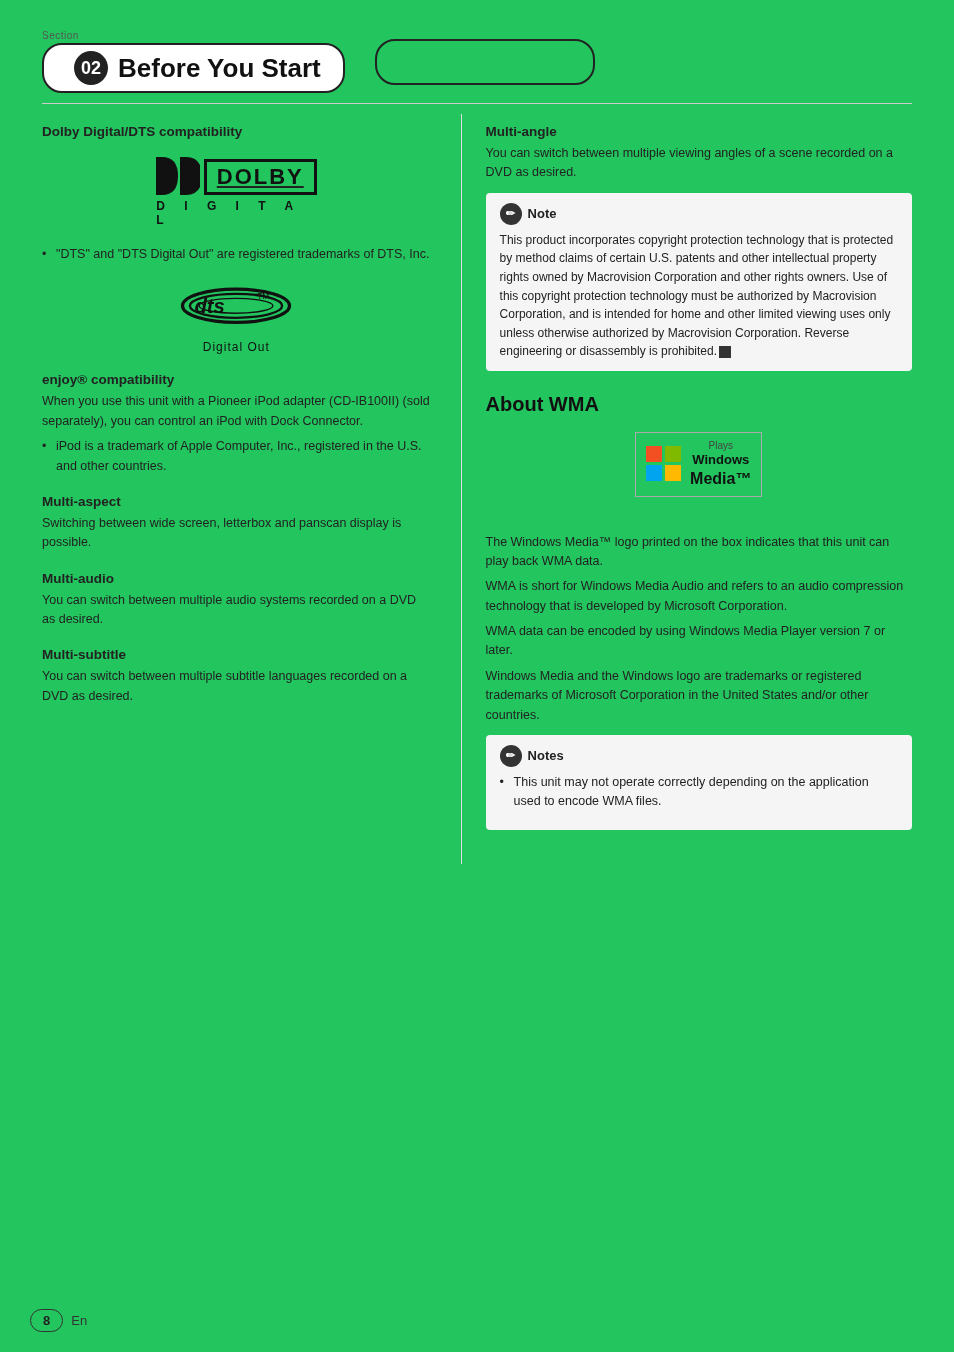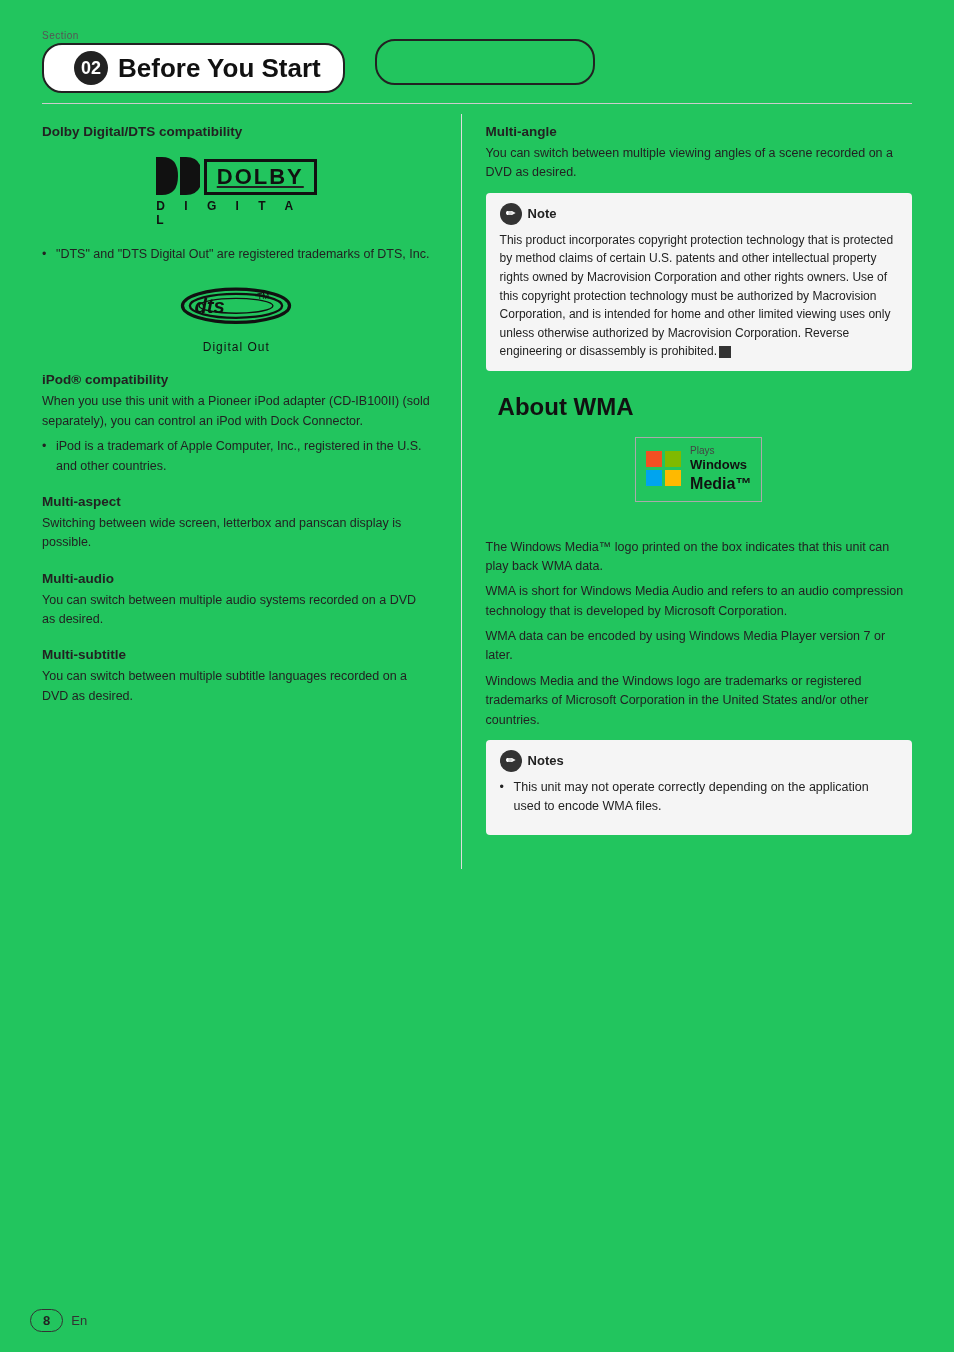--- a/index.html
+++ b/index.html
@@ -225,24 +225,24 @@
     }
 
     .note-text {
       font-size: 12px;
       line-height: 1.55;
       color: #222;
     }
 
     
     .about-wma-heading {
-      font-size: 24px;
-      font-weight: bold;
-      color: #111;
-      margin: 22px 0 16px 12px;
+      font-size: 20px;
+      font-weight: bold;
+      color: #111;
+      margin: 22px 0 16px 0;
     }
 
     
     .wm-logo-box {
       border: 1.5px solid #aaa;
       display: inline-flex;
       align-items: center;
       padding: 6px 10px;
       gap: 8px;
       margin: 0 auto 18px auto;
@@ -369,21 +369,21 @@
           <ellipse cx="65" cy="25" rx="50" ry="13" fill="none" stroke="#111" stroke-width="2.5"></ellipse>
           <ellipse cx="65" cy="25" rx="40" ry="8" fill="none" stroke="#111" stroke-width="1.5"></ellipse>
 
           <text x="20" y="33" font-family="Arial Black, Arial" font-size="22" font-weight="900" fill="#111" font-style="italic">dts</text>
 
           <text x="88" y="18" font-family="Arial" font-size="9" fill="#111">TM</text>
         </svg>
         <span class="dts-digital-out-text">Digital Out</span>
       </div>
 
-      <div class="section-heading">iPod® compatibility</div>
+      <div class="section-heading">enjoy® compatibility</div>
       <p class="section-text">When you use this unit with a Pioneer iPod adapter (CD-IB100II) (sold separately), you can control an iPod with Dock Connector.</p>
       <ul class="bullet-list">
         <li>iPod is a trademark of Apple Computer, Inc., registered in the U.S. and other countries.</li>
       </ul>
 
       <div class="section-heading">Multi-aspect</div>
       <p class="section-text">Switching between wide screen, letterbox and panscan display is possible.</p>
 
       <div class="section-heading">Multi-audio</div>
       <p class="section-text">You can switch between multiple audio systems recorded on a DVD as desired.</p>
@@ -406,21 +406,21 @@
           </span>
           <span>Note</span>
         </div>
         <p class="note-text">
           <span>This product incorporates copyright protection technology that is protected by method claims of certain U.S. patents and other intellectual property rights owned by Macrovision Corporation and other rights owners. Use of this copyright protection technology must be authorized by Macrovision Corporation, and is intended for home and other limited viewing uses only unless otherwise authorized by Macrovision Corporation. Reverse engineering or disassembly is prohibited.</span><span class="stop-symbol"></span>
         </p>
       </div>
 
       <div class="about-wma-heading">About WMA</div>
 
-      <div style="display:flex; justify-content:center; margin-bottom:18px;">
+      <div style="display:flex; justify-content:center; margin-bottom:18px;text-align:center;">
         <div class="wm-logo-box">
 
           <svg class="wm-flag" viewBox="0 0 36 36">
             <rect x="0" y="0" width="16" height="16" fill="#f25022"></rect>
             <rect x="19" y="0" width="16" height="16" fill="#7fba00"></rect>
             <rect x="0" y="19" width="16" height="16" fill="#00a4ef"></rect>
             <rect x="19" y="19" width="16" height="16" fill="#ffb900"></rect>
           </svg>
           <div class="wm-text-block">
             <span class="wm-plays">Plays</span>

